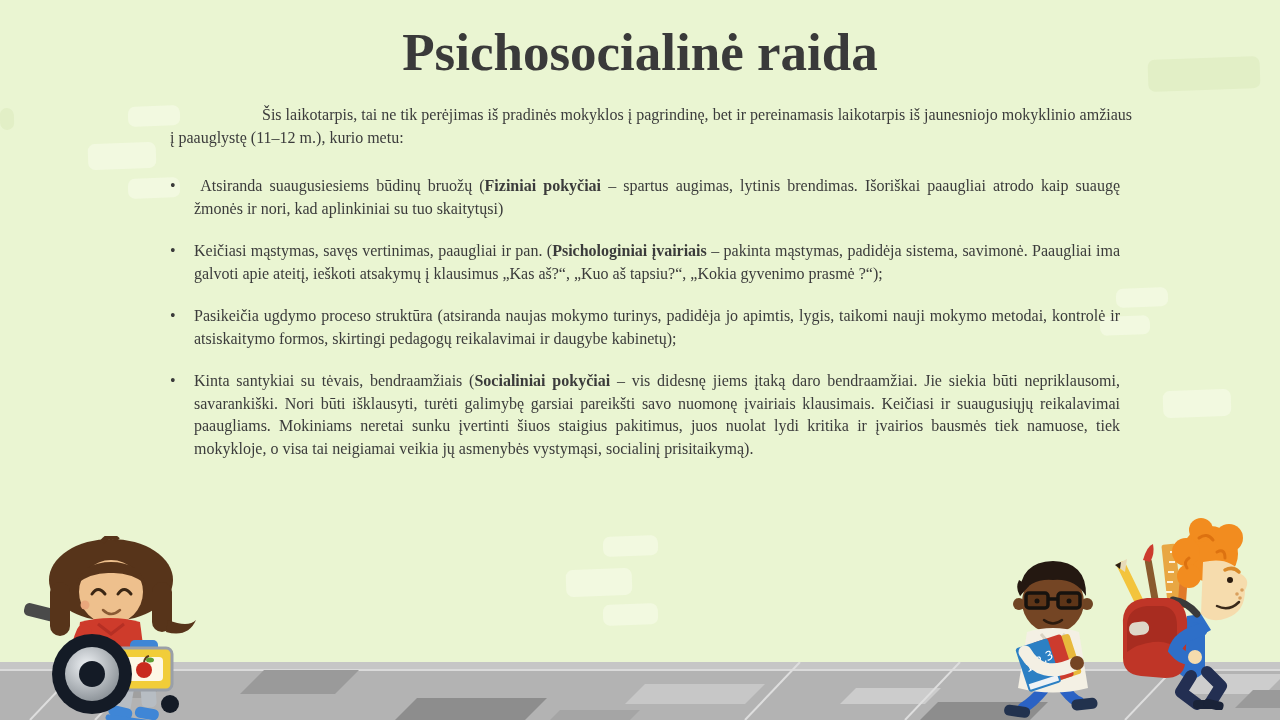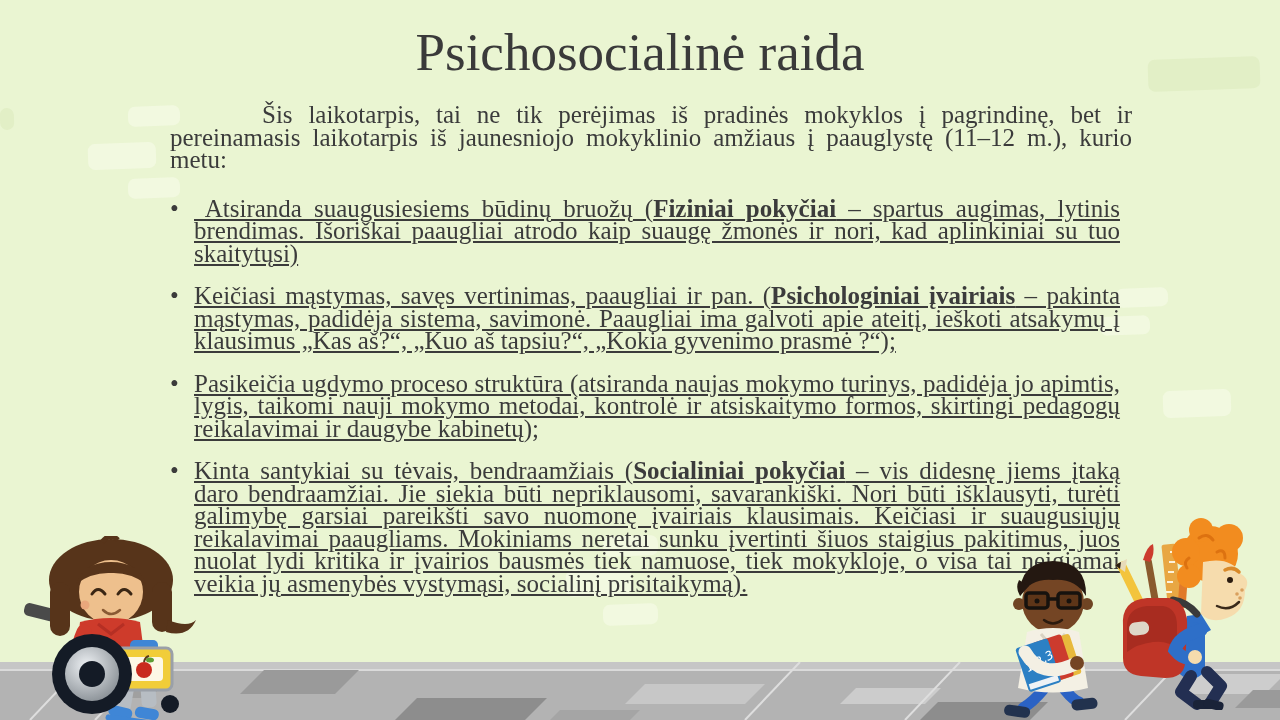--- a/index.html
+++ b/index.html
@@ -5,26 +5,26 @@
   html,body{margin:0;padding:0;}
   body{width:1280px;height:720px;overflow:hidden;font-family:"Liberation Serif",serif;}
   .slide{position:relative;width:1280px;height:720px;background:#eaf5d2;overflow:hidden;}
 
   
   .blob{position:absolute;border-radius:7px;transform:rotate(-2deg);}
   .blob.light{background:#f2f9e0;}
   .blob.dark{background:#e2efc6;}
 
   .title{position:absolute;top:22px;left:0;width:1280px;text-align:center;
-         font-size:53px;font-weight:normal;color:#3a3a3a;letter-spacing:0px;}
+         font-size:53px;font-weight:bold;color:#3a3a3a;letter-spacing:0px;}
 
   .content{position:absolute;left:170px;top:104px;width:962px;
-           font-size:25px;line-height:22.5px;color:#3b3b3b;text-align:justify;}
+           font-size:16px;line-height:22.5px;color:#3b3b3b;text-align:justify;}
   .intro{margin:0;text-indent:92px;}
-  .bullets{list-style:none;margin:26px 12px 0 0;padding:0;text-decoration:underline;}
+  .bullets{list-style:none;margin:26px 12px 0 0;padding:0;}
   .bullets li{margin:0;padding-left:24px;text-indent:-24px;}
   .bullets li + li{margin-top:20px;}
   .marker{display:inline-block;width:24px;text-indent:0;}
   .bullets b{font-weight:bold;}
 
   
   .road{position:absolute;left:0;top:662px;width:1280px;height:58px;}
 
   
   .char{position:absolute;}

